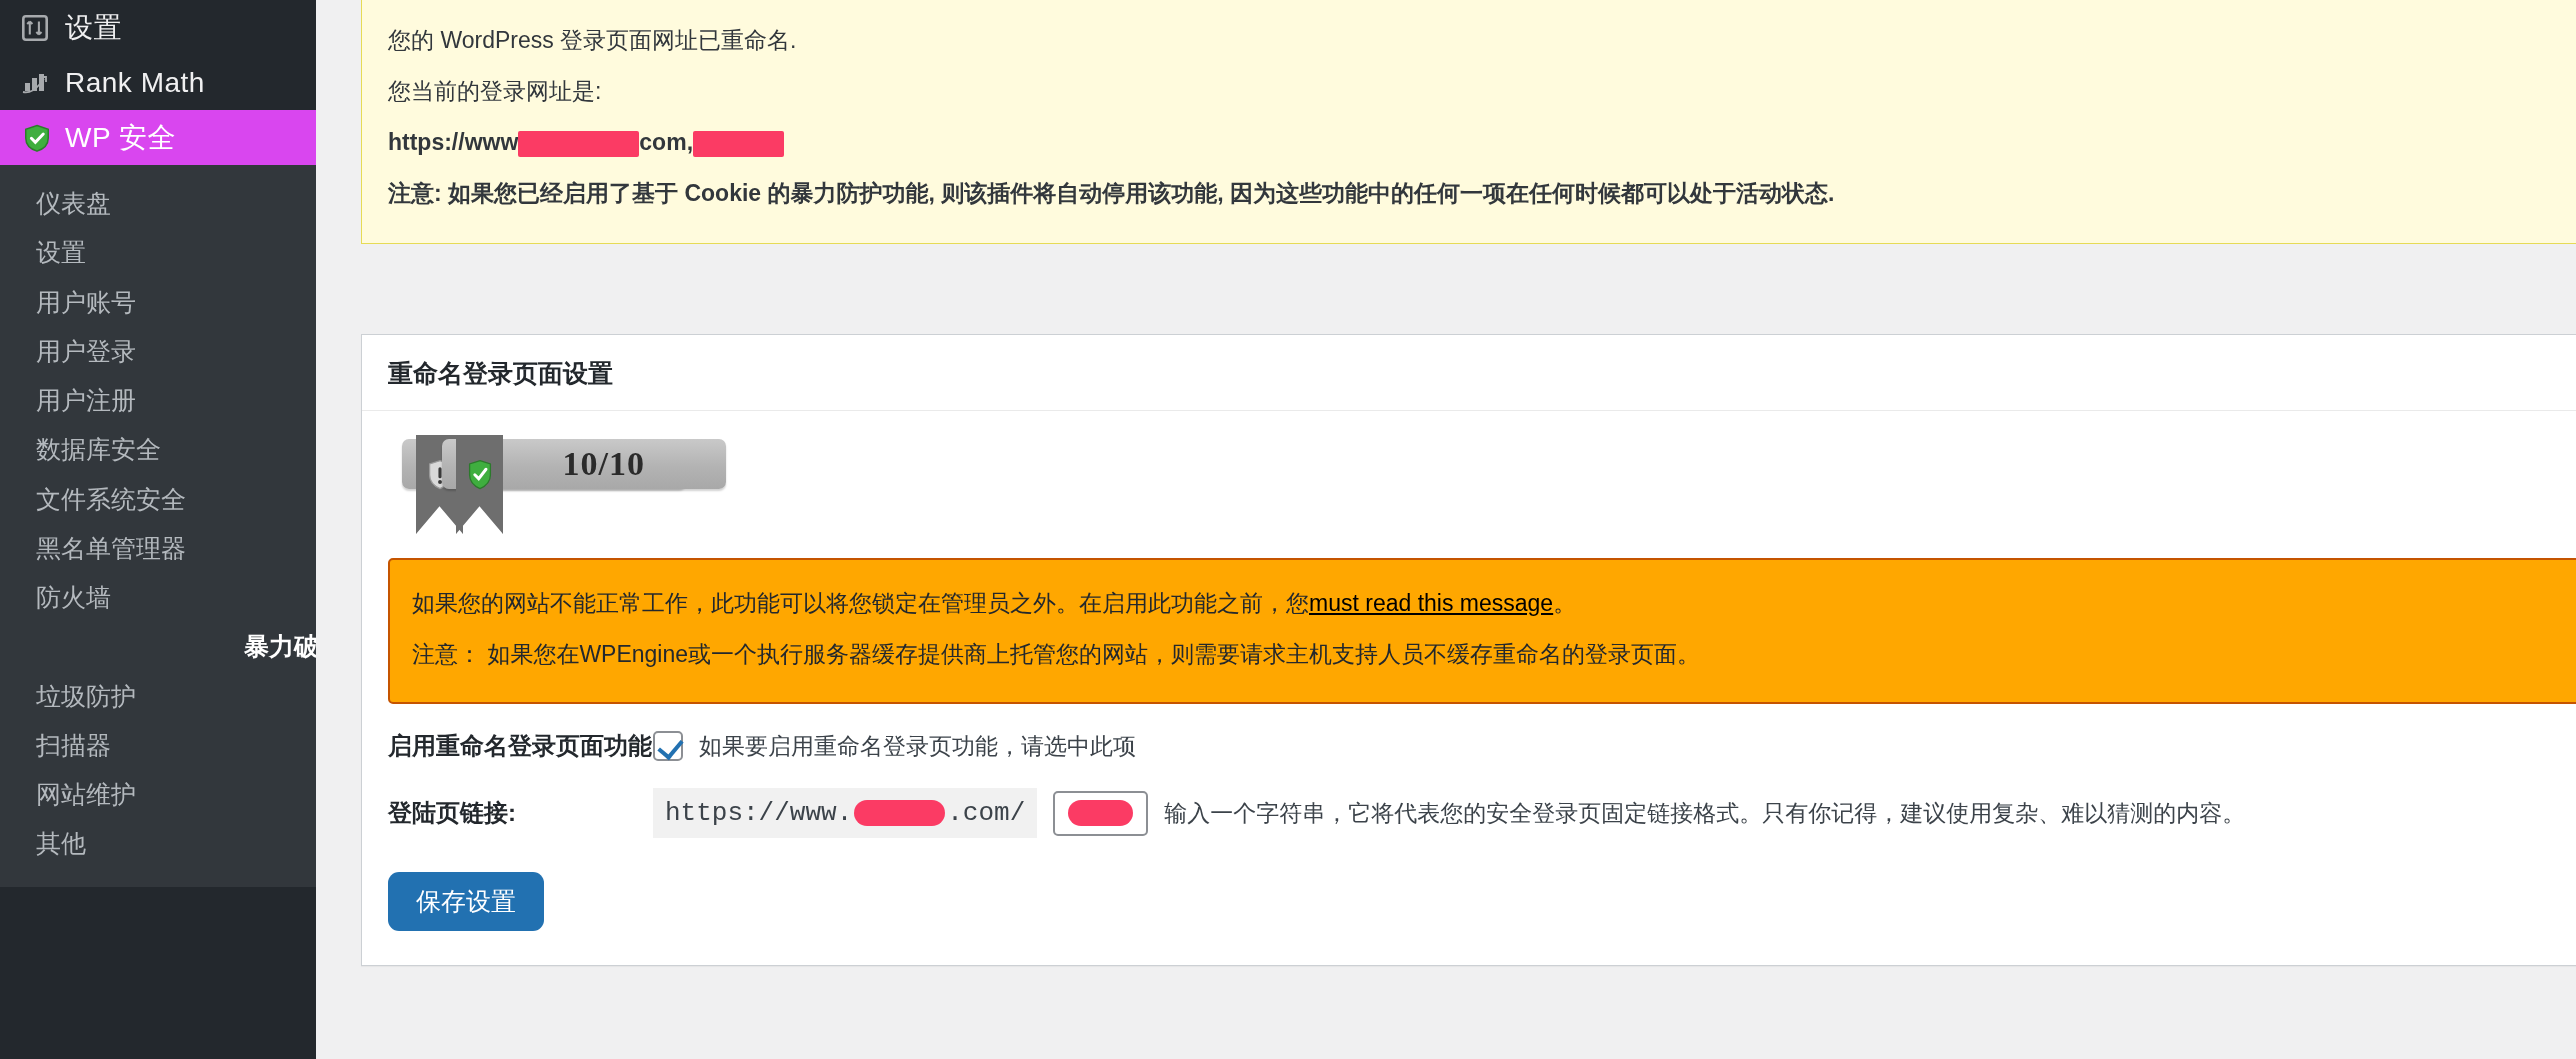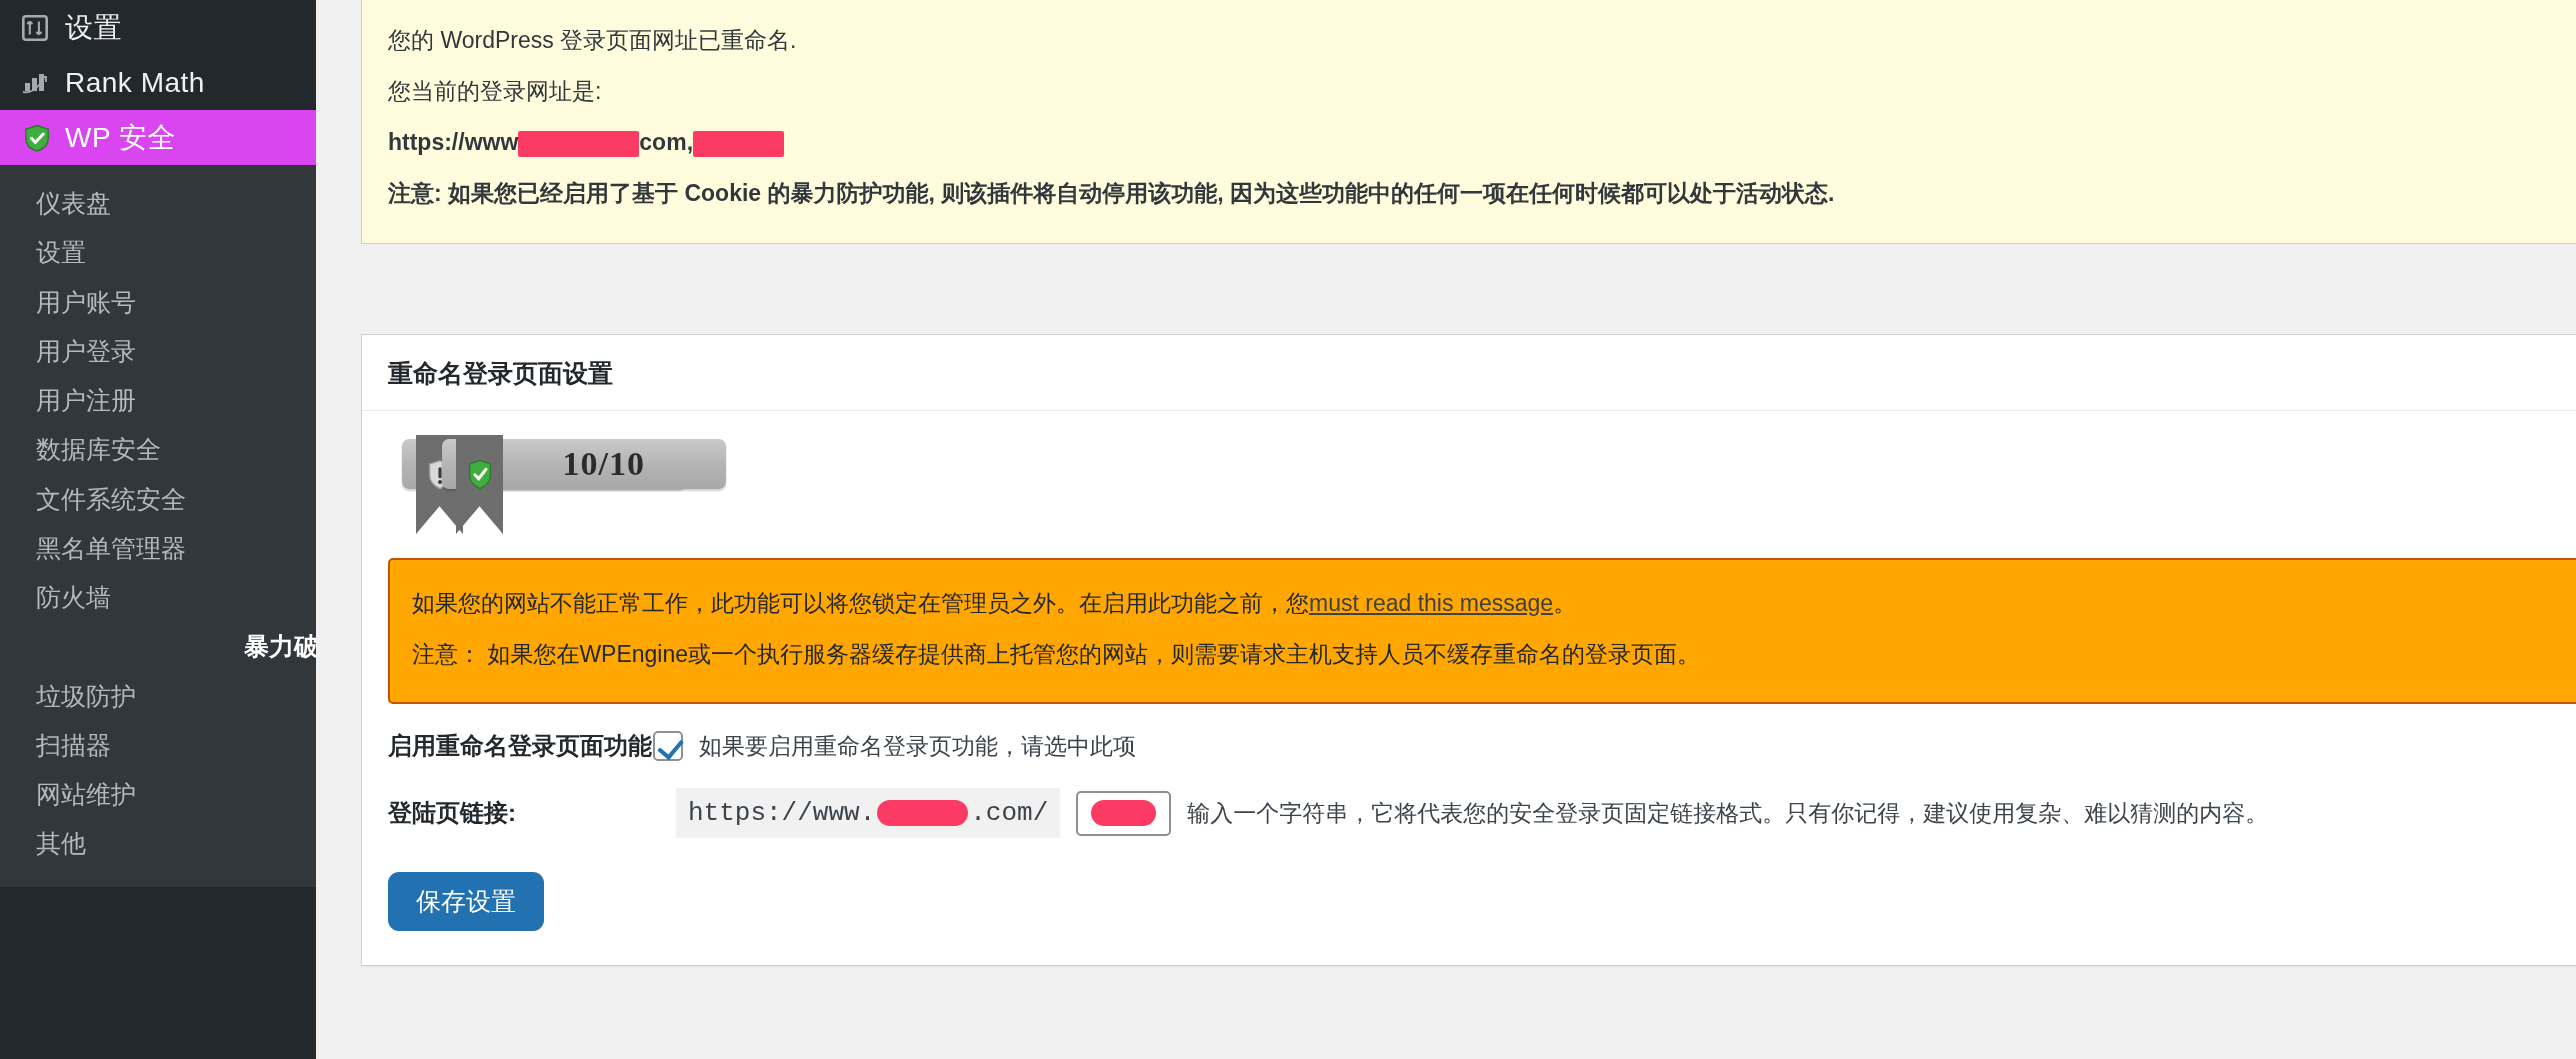--- a/index.html
+++ b/index.html
@@ -208,21 +208,21 @@
   }
   #warn p {
     margin: 0;
     padding: 10px 0;
     font-size: 23px;
     color: #23282d;
     line-height: 1.35;
     white-space: nowrap;
   }
   #warn a {
-    color: #404040;
+    color: #000000;
     text-decoration: underline;
   }
 
   
   .frow {
     display: flex;
     align-items: center;
     padding: 26px 0 0 0;
   }
   .frow .flabel {
@@ -269,21 +269,20 @@
   .prefix {
     background: #f1f1f1;
     color: #3c434a;
     font-family: "Liberation Mono", "DejaVu Sans Mono", monospace;
     font-size: 26px;
     padding: 10px 12px 10px 12px;
     display: flex;
     align-items: center;
     gap: 0px;
     white-space: nowrap;
-    margin-left: 23px;
   }
   .prefix .redact.u1 { width: 91px; height: 26px; border-radius: 13px; margin: 0 2px; }
   .textinput {
     width: 95px;
     height: 45px;
     border: 2px solid #8c8f94;
     border-radius: 5px;
     background: #fff;
     display: flex;
     align-items: center;

